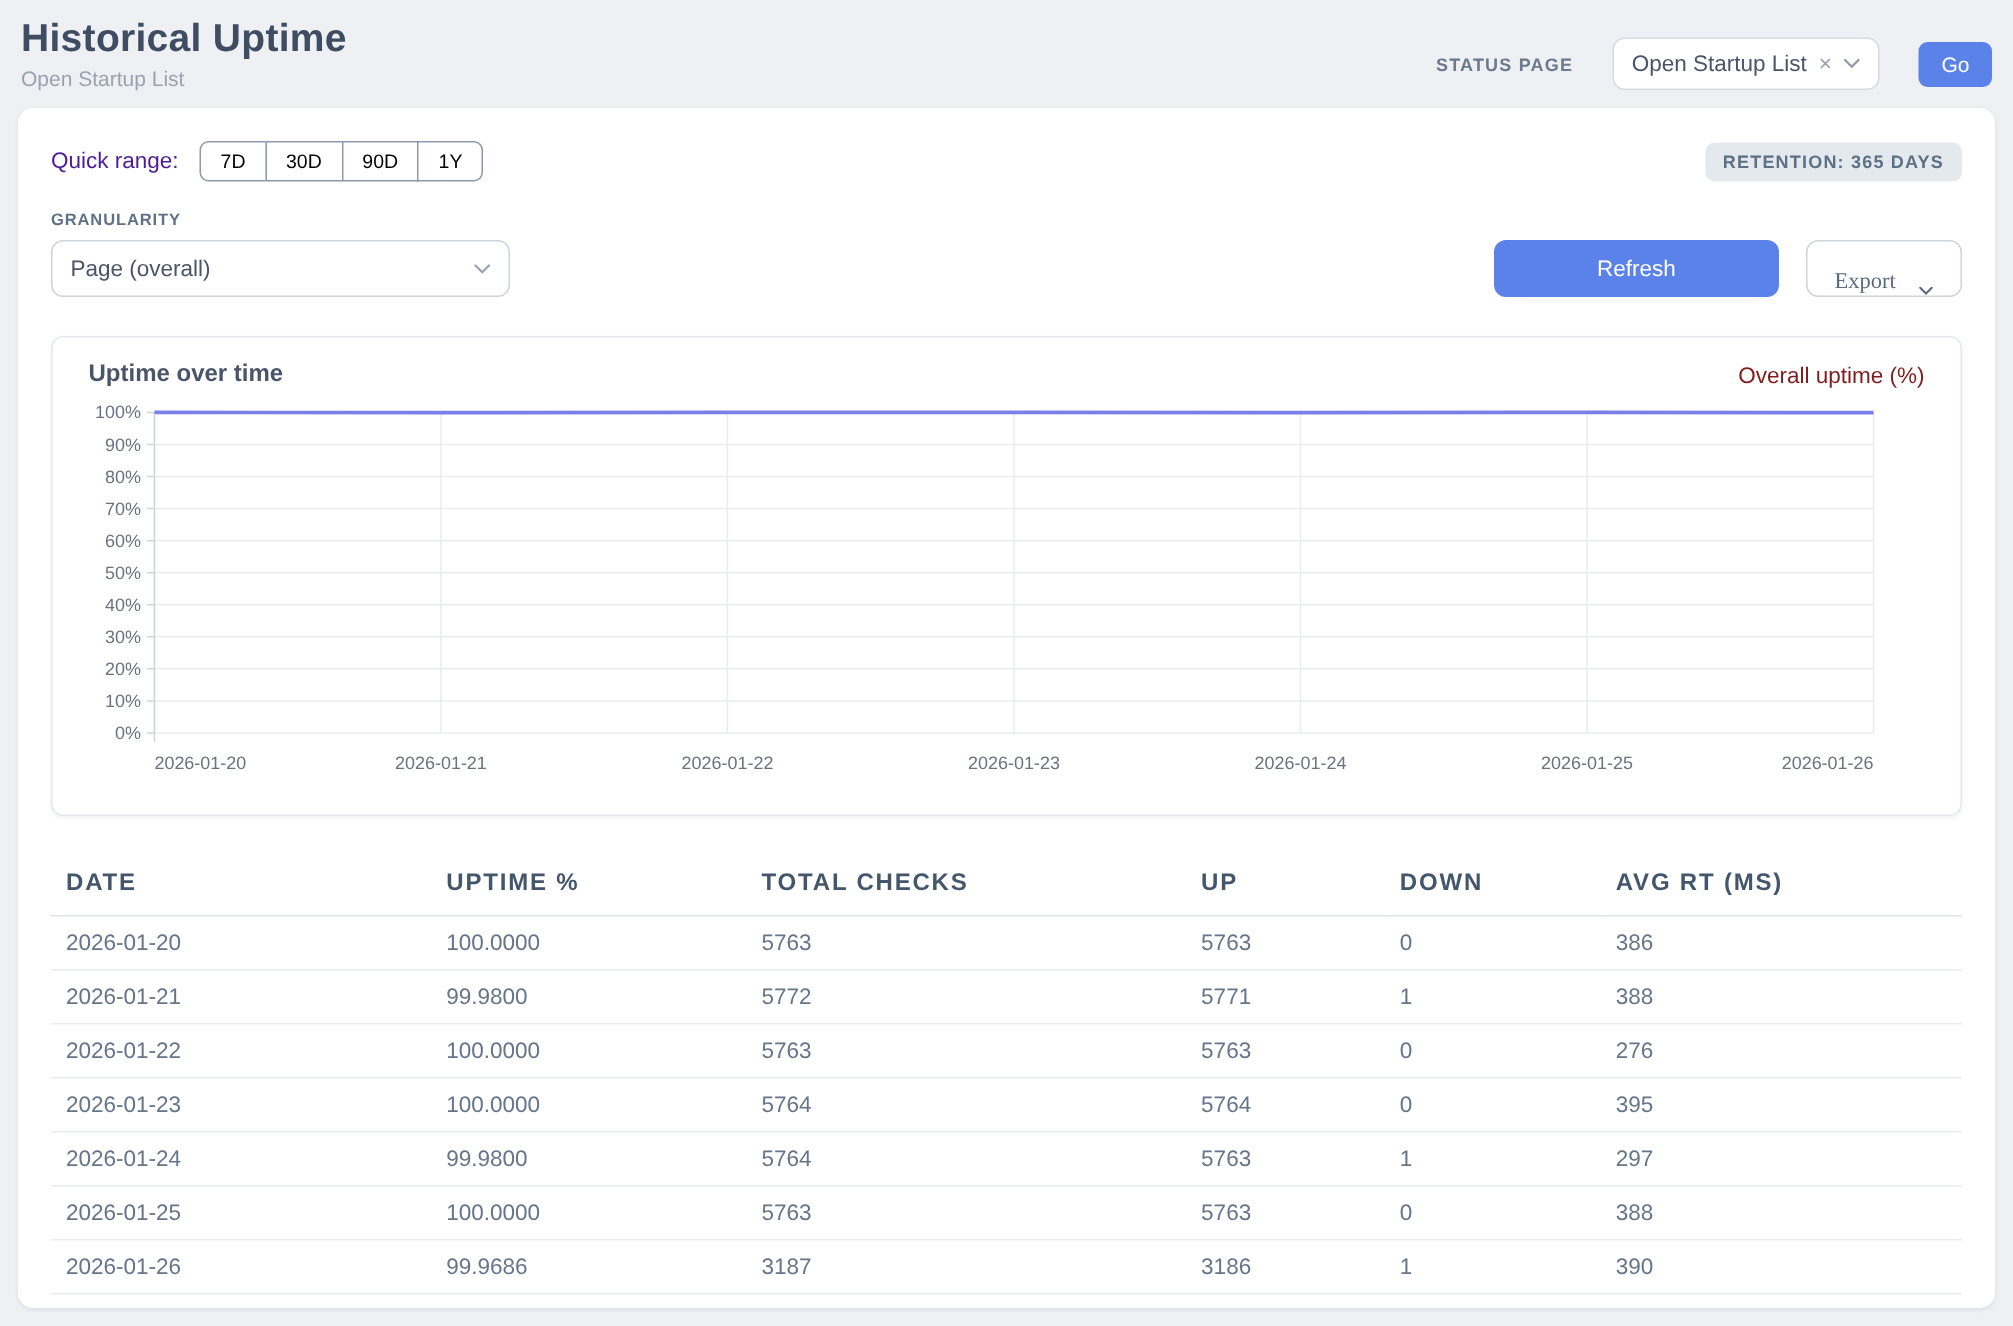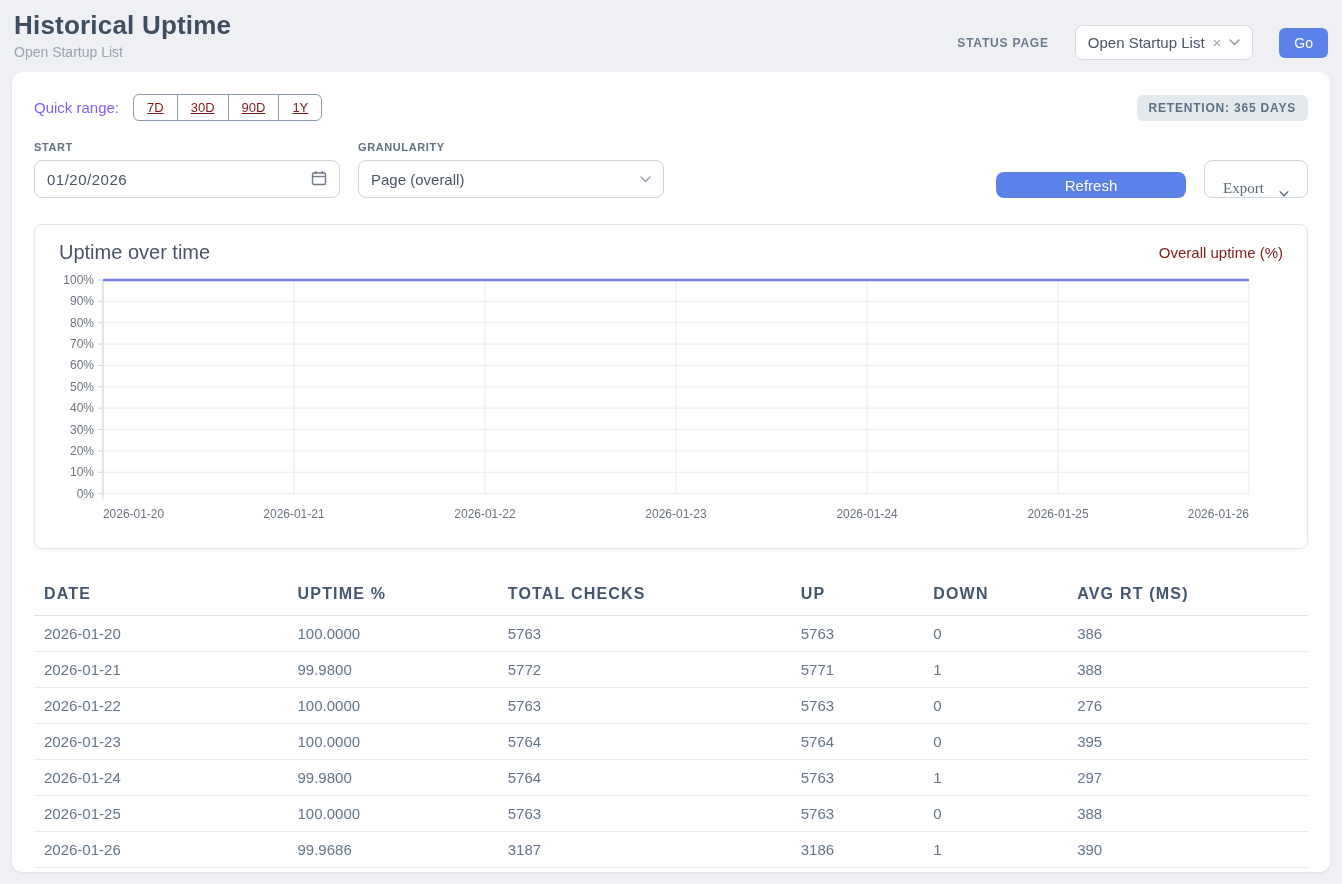--- a/index.html
+++ b/index.html
@@ -34,64 +34,63 @@
   
   .panel {
     background:#fff; border-radius:10px;
     box-shadow:0 1px 3px rgba(20,30,60,.08);
     margin:6px 12px 12px 12px;
     padding:22px;
     height:800px;
   }
   .row1 { display:flex; justify-content:space-between; align-items:center; }
   .qr-wrap { display:flex; align-items:center; gap:14px; }
-  .qr-label { font-size:15px; color:#8b5cf6; }
+  .qr-label { font-size:15px; color:#4c1d95; }
   .segmented { display:inline-flex; }
   .segmented button {
-    background:#fff; border:1px solid #8b99ab; color:#7f1d1d;
+    background:#fff; border:1px solid #8b99ab; color:#000000;
     font-size:13px; padding:5px 13px; cursor:pointer; margin-left:-1px;
     font-family:"Liberation Sans", sans-serif;
-    text-decoration:underline;
   }
   .segmented button:first-child { border-radius:6px 0 0 6px; margin-left:0; }
   .segmented button:last-child { border-radius:0 6px 6px 0; }
   .retention-badge {
     background:#e4e9ee; color:#5d7085; font-size:12px; font-weight:bold;
     letter-spacing:.8px; padding:6px 12px; border-radius:6px;
   }
   
   .filters { display:flex; gap:18px; margin-top:20px; align-items:flex-end; }
   .field { display:flex; flex-direction:column; gap:7px; }
   .field-label { font-size:11px; font-weight:bold; color:#5f7184; letter-spacing:.6px; }
   .input-box {
     width:306px; height:38px; border:1px solid #ccd4de; border-radius:8px;
     display:flex; align-items:center; justify-content:space-between;
     padding:0 12px; font-size:15px; color:#4a5568; background:#fff; cursor:text;
     letter-spacing:.5px;
   }
   .select-box { cursor:pointer; letter-spacing:0; }
   .refresh-btn {
-    width:190px; height:26px; background:#5b82e9; color:#fff; border:none;
+    width:190px; height:38px; background:#5b82e9; color:#fff; border:none;
     border-radius:8px; font-size:15px; cursor:pointer;
     font-family:"Liberation Sans", sans-serif;
   }
   .export-btn {
     width:104px; height:38px; background:#fff; border:1px solid #ccd4de;
     border-radius:8px; font-size:15px; color:#5a6a7d; cursor:pointer;
     display:flex; align-items:flex-end; justify-content:center; gap:15px;
     font-family:Liberation Serif, serif;
   }
   
   .chart-card {
     border:1px solid #e3e8ee; border-radius:8px;
     box-shadow:0 1px 3px rgba(20,30,60,.06);
     margin-top:26px; padding:16px 24px 14px 24px;
   }
   .chart-head { display:flex; justify-content:space-between; align-items:center; margin-bottom:8px; }
-  .chart-title { font-size:20px; font-weight:normal; color:#4a5568;text-align:center; }
+  .chart-title { font-size:16px; font-weight:bold; color:#4a5568;text-align:center; }
   .chart-legend { font-size:15px; color:#7f1d1d;text-align:right; }
   .chart-svg { display:block; width:100%; height:auto; }
   
   table.data { width:100%; border-collapse:collapse; margin-top:26px; }
   table.data th {
     text-align:left; font-size:16px; color:#44566b; letter-spacing:1.2px;
     padding:10px 10px 12px 10px; border-bottom:1px solid #dfe3e8; font-weight:bold;
   }
   table.data td {
     font-size:15px; color:#66758a; padding:9px 10px;
@@ -130,34 +129,20 @@
           <button>7D</button>
           <button>30D</button>
           <button>90D</button>
           <button>1Y</button>
         </div>
     </div>
     <span class="retention-badge">RETENTION: 365 DAYS</span>
   </div>
 
   <div class="filters">
-    <div class="field">
-      <span class="field-label">START</span>
-      <div class="input-box">
-        <span>01/20/2026</span>
-        <span>
-          <svg width="16" height="16" viewBox="0 0 16 16">
-              <rect x="1.5" y="3" width="13" height="11.5" rx="1.5" fill="none" stroke="#6e7b8a" stroke-width="1.4"></rect>
-              <line x1="1.5" y1="6.5" x2="14.5" y2="6.5" stroke="#6e7b8a" stroke-width="1.4"></line>
-              <line x1="4.8" y1="1" x2="4.8" y2="4" stroke="#6e7b8a" stroke-width="1.4"></line>
-              <line x1="11.2" y1="1" x2="11.2" y2="4" stroke="#6e7b8a" stroke-width="1.4"></line>
-            </svg>
-        </span>
-      </div>
-    </div>
     <div class="field">
       <span class="field-label">GRANULARITY</span>
       <div class="input-box select-box">
         <span>Page (overall)</span>
         <span class="chev">
           <svg width="11" height="7" viewBox="0 0 11 7">
               <path d="M1 1l4.5 4.5L10 1" fill="none" stroke="#9aa4b0" stroke-width="1.5" stroke-linecap="round"></path>
             </svg>
         </span>
       </div>

